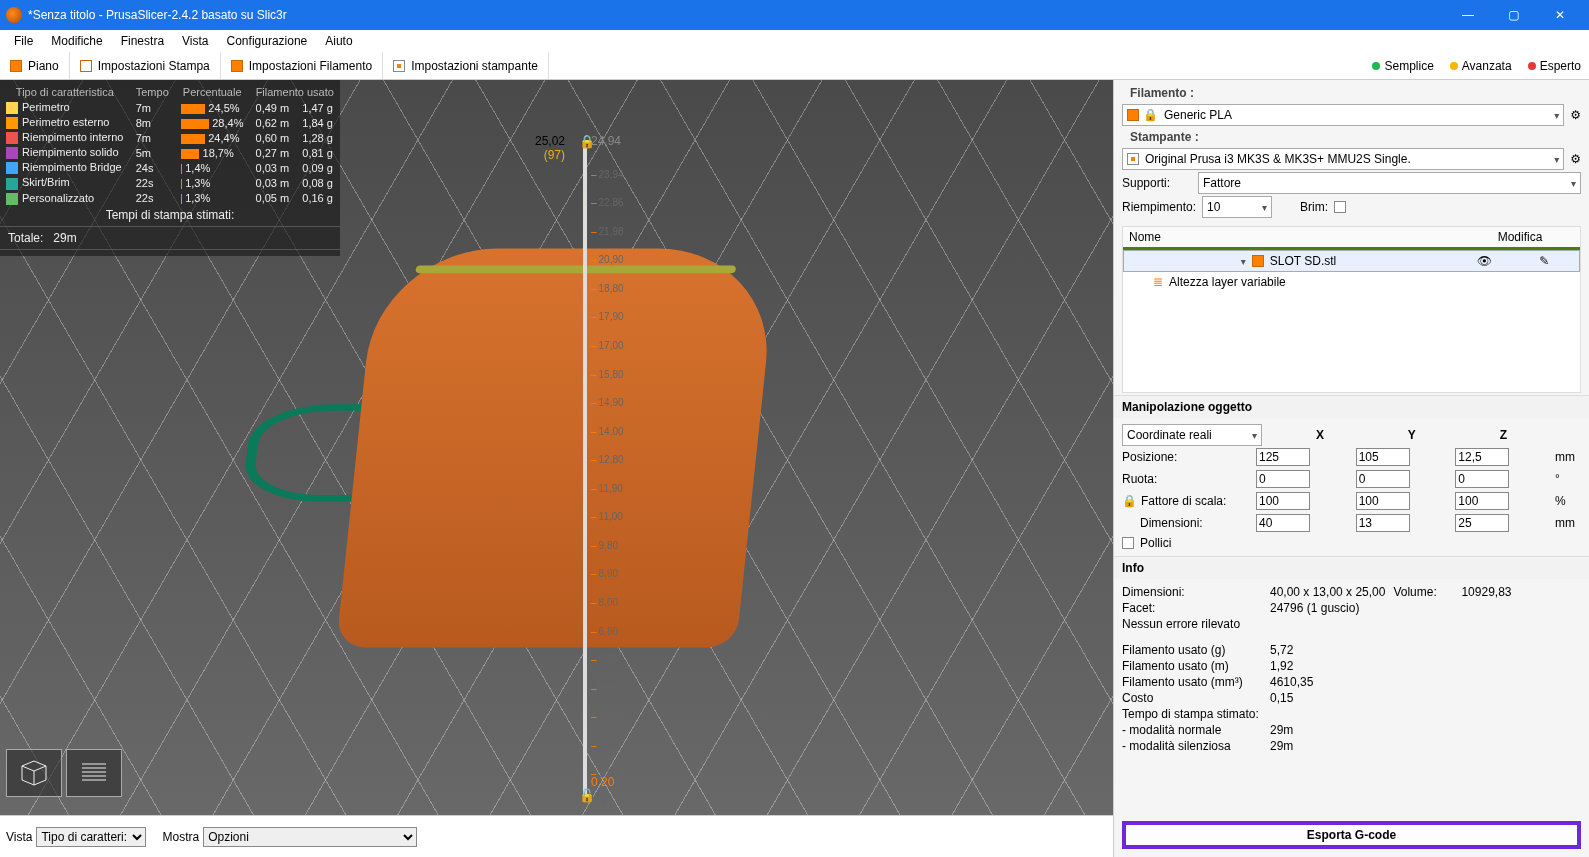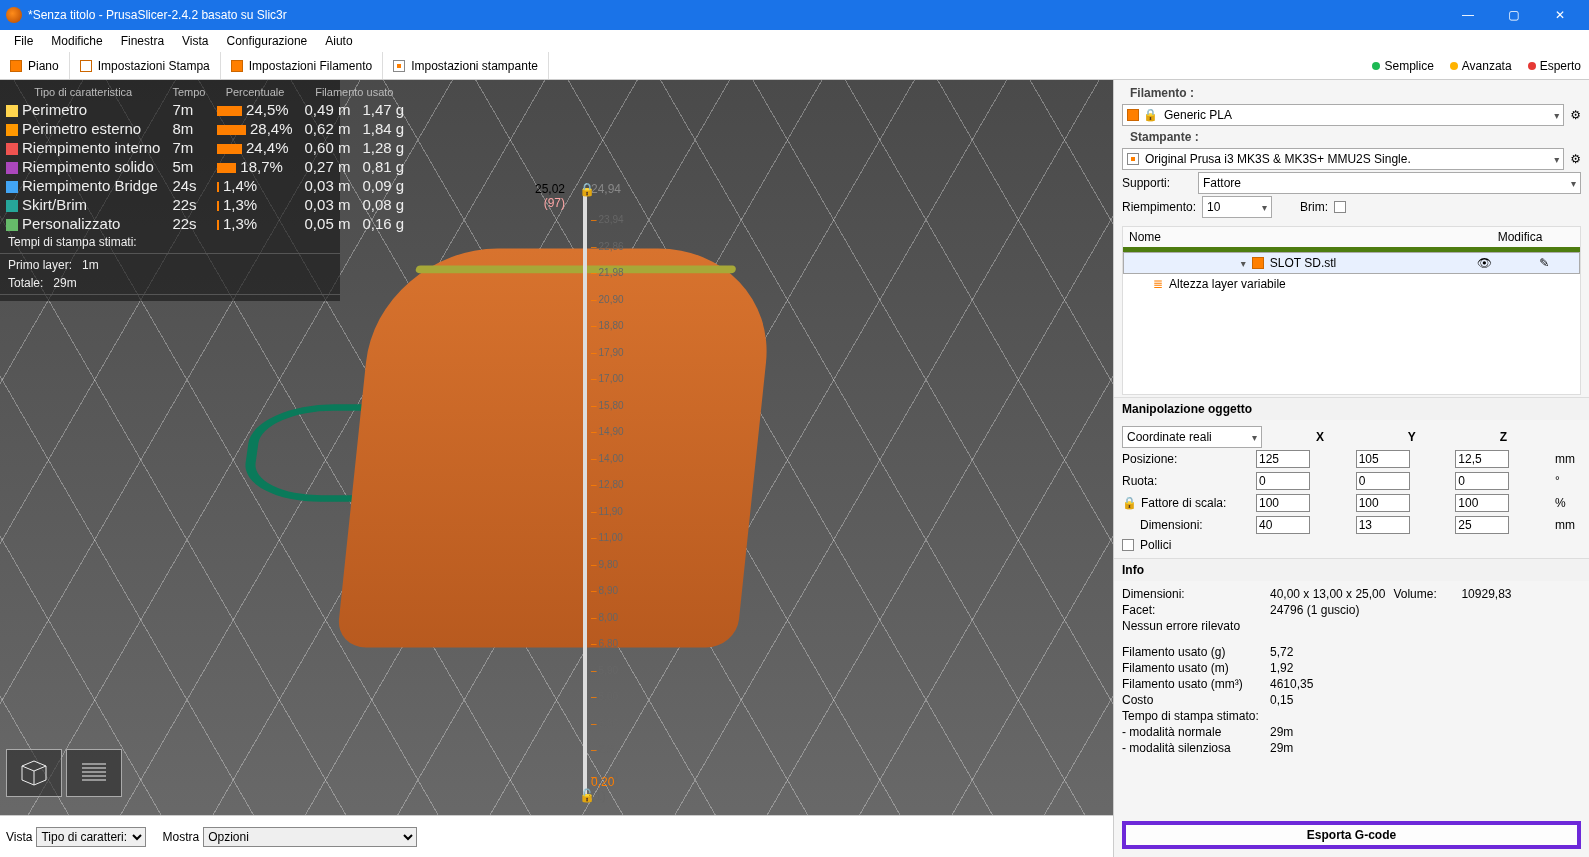--- a/index.html
+++ b/index.html
@@ -28,55 +28,55 @@
 .main { display: flex; height: calc(100% - 30px - 22px - 28px); }
 .viewpane { position: relative; background: #5a5a5a; flex: 1; min-width: 0; }
 .viewpane::before { content: ""; position: absolute; inset: 0; background:
   repeating-linear-gradient(60deg, rgba(255,255,255,.3) 0 1px, transparent 1px 80px),
   repeating-linear-gradient(-60deg, rgba(255,255,255,.3) 0 1px, transparent 1px 80px),
   linear-gradient(#4a4a4a,#6a6a6a);
 }
 .legend { position: absolute; top: 0; left: 0; background: rgba(20,20,20,.6); color: #eee; width: 340px; padding: 4px 0; font-size: 12px; }
 .legend table { width: 100%; border-collapse: collapse; }
 .legend th { text-align: center; font-weight: 400; color: #bbb; padding: 2px 6px; white-space: nowrap; font-size: 11px; }
-.legend td { padding: 1px 6px; white-space: nowrap; font-size: 15px; }
+.legend td { padding: 1px 6px; white-space: nowrap; font-size: 11px; }
 .legend .sw { width: 12px; height: 12px; display: inline-block; vertical-align: middle; margin-right: 4px; }
 .legend .bar { display: inline-block; height: 10px; background: #ff7f00; vertical-align: middle; }
 .legend .sep { border-top: 1px solid #555; margin: 2px 0; }
-.legend .foot { padding: 2px 8px; }
+.legend .foot { padding: 2px 8px; text-align: center; }
 .viewctrl { position: absolute; left: 6px; bottom: 60px; display: flex; gap: 4px; }
 .viewctrl .btn { width: 56px; height: 48px; border: 1px solid #aaa; background: rgba(40,40,40,.6); display: flex; align-items: center; justify-content: center; cursor: pointer; }
 .viewctrl svg { stroke: #eee; fill: none; }
 .bottombar { position: absolute; left: 0; right: 0; bottom: 0; background: #fff; border-top: 1px solid #ccc; height: 42px; display: flex; align-items: center; padding: 0 6px; }
 .bottombar label { margin-right: 4px; }
 .bottombar select { height: 20px; font-size: 12px; }
 .hslider { position: absolute; left: 140px; right: 60px; bottom: 22px; }
 .hslider .track { height: 4px; background: #ccc; position: relative; }
 .hslider .track::before { content: ""; position: absolute; left: 30%; right: 70%; height: 100%; background: #ff7f00; }
 .hslider .handle { position: absolute; top: -4px; width: 10px; height: 12px; background: #ff7f00; }
 .hslider .num { position: absolute; top: -12px; font-size: 10px; color: #444; }
-.vslider { position: absolute; right: 500px; top: 60px; bottom: 60px; width: 44px; z-index: 5; margin-top: 48px; }
+.vslider { position: absolute; right: 500px; top: 60px; bottom: 60px; width: 44px; z-index: 5; }
 .vslider .track { position: absolute; left: 14px; top: 0; bottom: 0; width: 4px; background: #ddd; }
 .vslider .ticks { position: absolute; left: 22px; top: 0; bottom: 0; width: 40px; }
 .vslider .tick { position: absolute; font-size: 10px; color: #666; white-space: nowrap; }
 .vslider .tick::before { content: "–"; color: #ff7f00; margin-right: 2px; }
 .vslider .lock { position: absolute; left: 10px; color: #ff7f00; font-size: 13px; }
 .model { position: absolute; left: 50%; top: 50%; transform: translate(-50%,-55%); }
 .model .brim { width: 440px; height: 150px; border: 10px solid #0a7a5a; border-radius: 80px/60px; transform: skewX(-8deg) scaleY(.65); position: absolute; left: -110px; top: 140px; }
 .model .body { width: 400px; height: 420px; background: linear-gradient(#d8732e,#b85a1f); border-radius: 120px 120px 30px 30px; position: relative; transform: skewX(-6deg) scaleY(.95); }
 .model .slot { position: absolute; left: 40px; right: 40px; top: 18px; height: 8px; background: #a7a838; border-radius: 4px; transform: skewX(-4deg); }
 .rightpanel { width: 476px; background: #f5f5f5; border-left: 1px solid #ccc; overflow-y: auto; display: flex; flex-direction: column; font-size: 12px; }
 .rightpanel .sec { padding: 4px 8px; }
 .rightpanel .heading { font-weight: 700; padding: 4px 8px; border-top: 1px solid #ddd; background: #f2f2f2; }
 .row { display: flex; align-items: center; gap: 6px; margin: 2px 0; }
 .row .lbl { width: 70px; }
 .sel { flex: 1; display: flex; align-items: center; border: 1px solid #aaa; background: #fff; height: 22px; padding: 0 4px; cursor: pointer; }
 .sel .caret { margin-left: auto; }
 .objlist { border: 1px solid #ddd; background: #fff; margin: 2px 8px; }
-.objlist .hdr { display: flex; border-bottom: 5px solid #4d7c0f; background: #fafafa; }
+.objlist .hdr { display: flex; border-bottom: 3px solid #4d7c0f; background: #fafafa; }
 .objlist .hdr div { padding: 3px 6px; font-size: 12px; }
 .objlist .row2 { display: flex; align-items: center; padding: 3px 6px; gap: 6px; }
 .objlist .row2.sel { background: #e8f0fe; }
 .manip { padding: 4px 8px; }
 .manip .grid { display: grid; grid-template-columns: 130px 1fr 1fr 1fr 26px; gap: 4px; align-items: center; }
 .manip input { width: 54px; height: 18px; font-size: 12px; text-align: left; padding: 0 2px; }
 .manip .axh { text-align: center; font-weight: 700; }
 .info { padding: 4px 8px; }
 .info .r { display: flex; gap: 8px; margin: 2px 0; }
 .info .r .k { width: 140px; }
@@ -203,42 +203,38 @@
   <td>22s</td>
   <td><span class="bar" style="width:1.3px"></span> 1,3%</td>
   <td>0,05 m</td>
               <td>0,16 g</td>
             </tr>
           </tbody>
       </table>
       <div class="foot">Tempi di stampa stimati:</div>
       <div class="sep"></div>
       <div class="foot" style="display:flex;gap:10px">
-          <span>Primo layer:</span>
-          <span>1m</span>
-        </div>
-      <div class="foot" style="display:flex;gap:10px">
           <span>Totale:</span>
           <span>29m</span>
         </div>
       <div class="sep"></div>
     </div>
 
     <div class="model">
       <div class="brim"></div>
       <div class="body">
         <div class="slot"></div>
       </div>
     </div>
 
     <div class="vslider">
       <div class="track"></div>
       <div style="position:absolute;right:48px;top:-6px;text-align:right">
         <div>25,02</div>
-        <div style="color:#fca5a5">(97)</div>
+        <div style="color:#eab308">(97)</div>
       </div>
       <div style="position:absolute;left:22px;top:-6px;color:#888">24,94</div>
       <div class="lock" style="top:-6px">🔒</div>
       <div class="ticks" id="vticks">
           <div class="tick" style="top: 4.34783%;">23,94</div>
           <div class="tick" style="top: 8.69565%;">22,86</div>
           <div class="tick" style="top: 13.0435%;">21,98</div>
           <div class="tick" style="top: 17.3913%;">20,90</div>
           <div class="tick" style="top: 21.7391%;">18,80</div>
           <div class="tick" style="top: 26.087%;">17,90</div>

